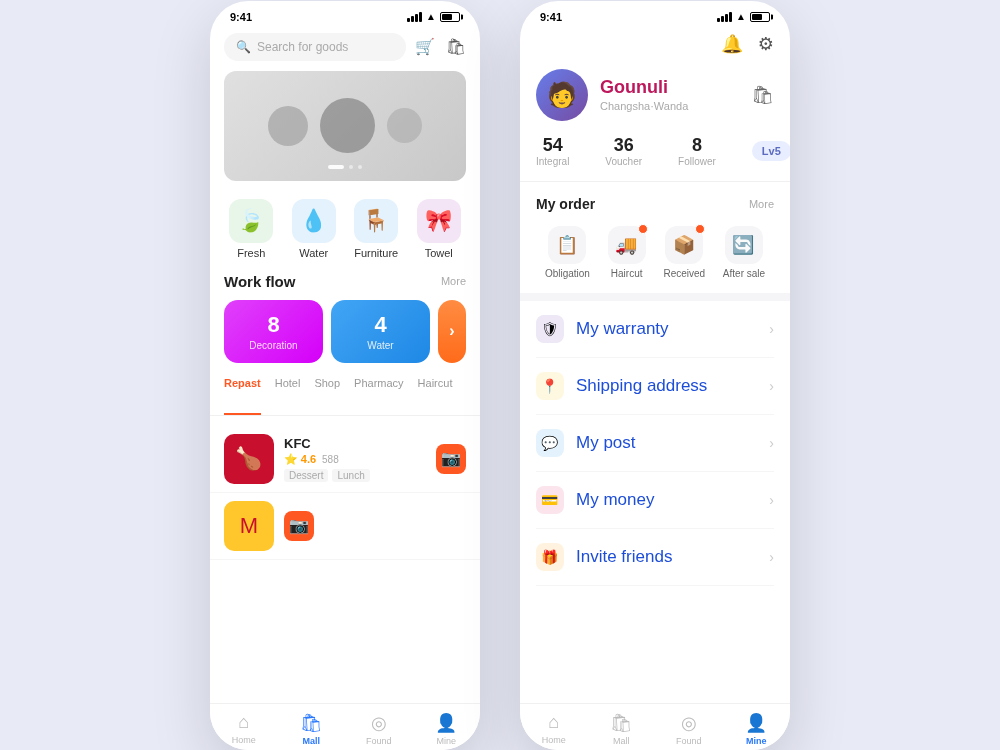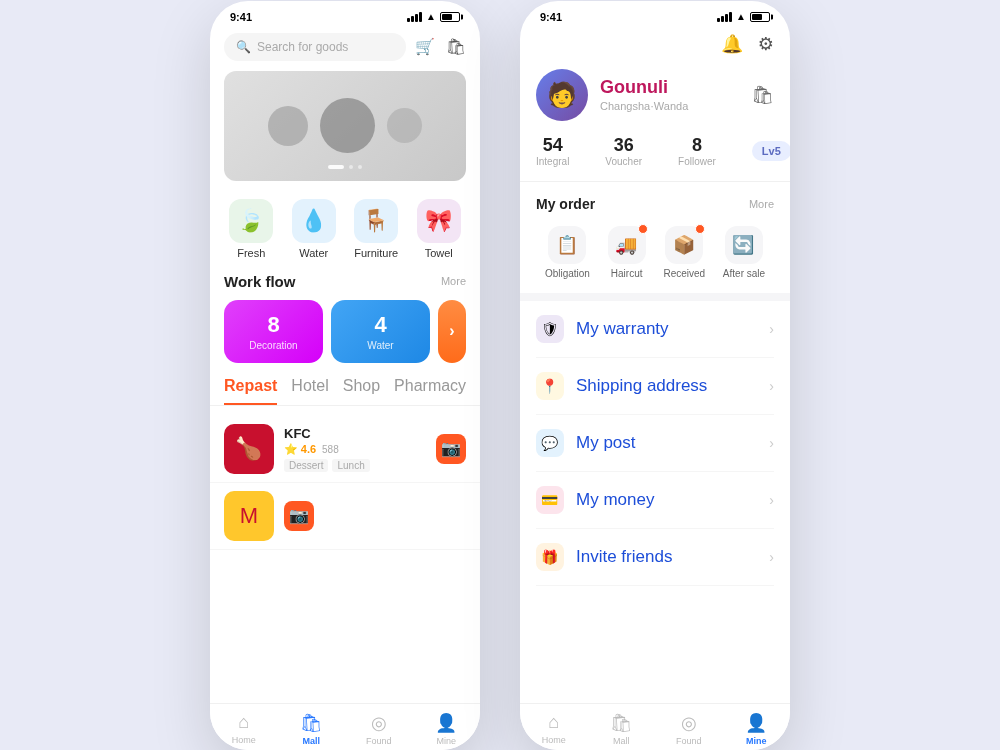--- a/index.html
+++ b/index.html
@@ -158,22 +158,22 @@
 
     
     .tabs {
       display: flex;
       padding: 0 14px;
       gap: 14px;
       border-bottom: 1px solid #f0f0f0;
       margin-bottom: 10px;
     }
     .tab {
-      font-size: 16px;
-      padding-bottom: 8px;
+      font-size: 11px;
+      padding-bottom: 24px;
       color: #999;
       cursor: pointer;
       white-space: nowrap;
     }
     .tab.active {
       color: #ff5722;
       border-bottom: 2px solid #ff5722;
       font-weight: 600;
     }
 

